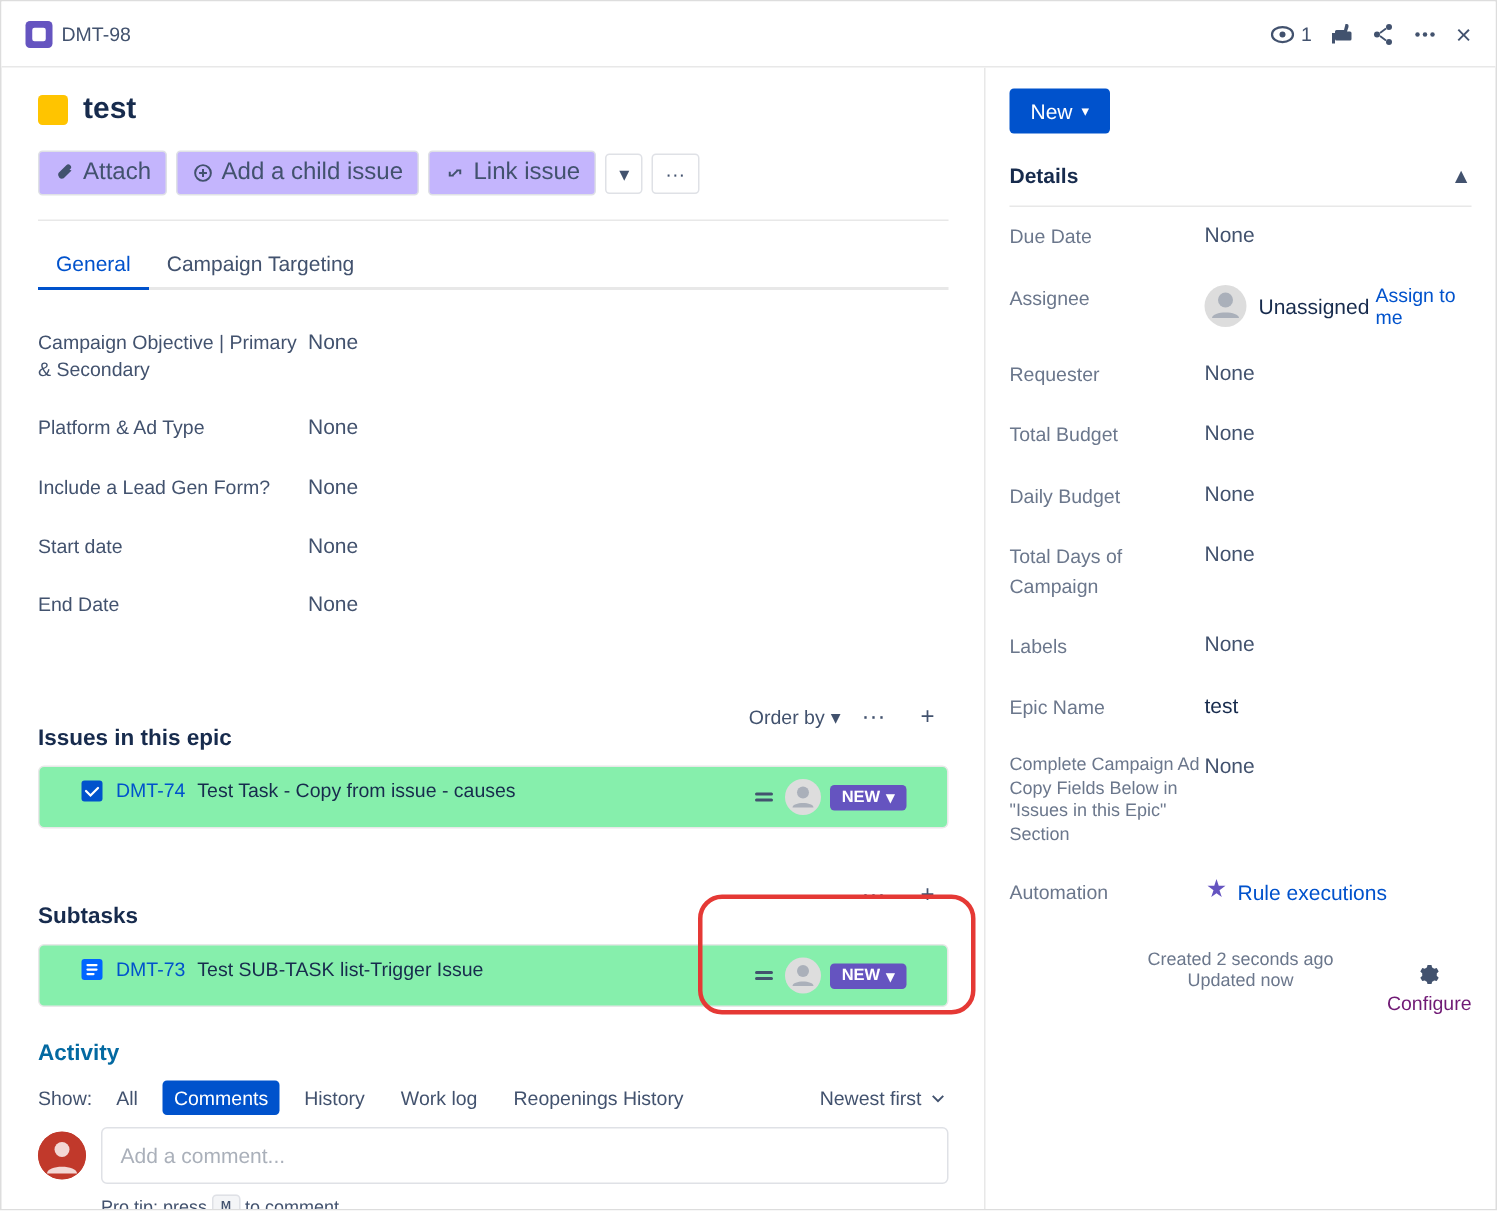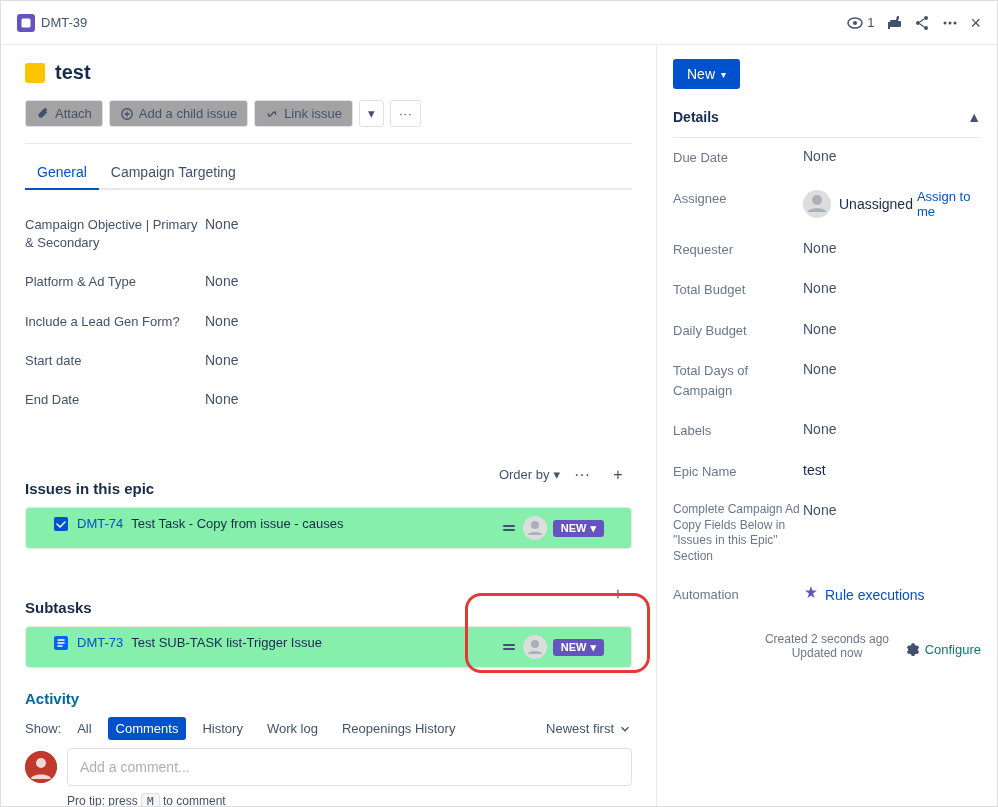--- a/index.html
+++ b/index.html
@@ -23,21 +23,21 @@
     
     .left-panel { flex: 1; overflow-y: auto; padding: 0 24px 24px 24px; border-right: 1px solid #e8e8e8; }
 
     
     .issue-title-area { padding: 16px 0 8px; display: flex; align-items: center; gap: 10px; }
     .issue-color-dot { width: 20px; height: 20px; background: #ffc400; border-radius: 3px; flex-shrink: 0; }
     .issue-title { font-size: 20px; font-weight: 600; color: #172b4d; }
 
     
     .toolbar { display: flex; align-items: center; gap: 6px; padding: 8px 0 16px; border-bottom: 1px solid #e8e8e8; }
-    .toolbar-btn { display: flex; align-items: center; gap: 5px; padding: 5px 10px; border: 1px solid #dfe1e6; border-radius: 3px; background: #a3a3a3; cursor: pointer; font-size: 13px; color: #42526e; }
+    .toolbar-btn { display: flex; align-items: center; gap: 5px; padding: 5px 10px; border: 1px solid #dfe1e6; border-radius: 3px; background: #c4b5fd; cursor: pointer; font-size: 16px; color: #42526e; }
     .toolbar-more { padding: 5px 8px; border: 1px solid #dfe1e6; border-radius: 3px; background: #fff; cursor: pointer; color: #42526e; }
     .toolbar-dropdown { padding: 5px 8px; border: 1px solid #dfe1e6; border-radius: 3px; background: #fff; cursor: pointer; color: #42526e; }
 
     
     .tabs { display: flex; gap: 0; border-bottom: 2px solid #e8e8e8; margin-top: 12px; }
     .tab { padding: 8px 12px; font-size: 14px; cursor: pointer; color: #42526e; border-bottom: 2px solid transparent; margin-bottom: -2px; }
     .tab.active { color: #0052cc; border-bottom-color: #0052cc; font-weight: 500; }
 
     
     .fields-section { padding: 16px 0; }
@@ -101,41 +101,41 @@
 
     .assignee-area { display: flex; flex-direction: row; gap: 4px; }
     .assignee-row { display: flex; align-items: center; gap: 8px; }
     .assignee-icon { width: 28px; height: 28px; border-radius: 50%; background: #ddd; display: flex; align-items: center; justify-content: center; }
     .assign-me-link { color: #0052cc; font-size: 13px; cursor: pointer; }
 
     .automation-row { display: flex; align-items: center; gap: 6px; }
     .automation-icon { color: #6554c0; }
 
     .footer-info { font-size: 12px; color: #6b778c; margin-top: 16px; text-align: center; }
-    .configure-btn { display: flex; align-items: center; gap: 5px; font-size: 13px; color: #0f766e; cursor: pointer; float: right; margin-top: -18px; }
+    .configure-btn { display: flex; align-items: center; gap: 5px; font-size: 13px; color: #701a75; cursor: pointer; float: right; margin-top: -18px; flex-direction: column; }
 
     
     .subtasks-relative { position: relative; }
 
     .activity-row { display: flex; align-items: center; gap: 8px; flex-wrap: wrap; }
   </style>
 </head>
 <body>
 
 <div class="app-container">
 
   <div class="header-bar">
     <div class="header-left">
       <div class="issue-badge">
         <div class="issue-badge-icon">
           <svg viewBox="0 0 16 16">
               <rect x="2" y="2" width="12" height="12" rx="2" fill="white"></rect>
             </svg>
         </div>
-        <span>DMT-39</span>
+        <span>DMT-98</span>
       </div>
     </div>
     <div class="header-right">
       <div class="header-icon">
         <svg width="16" height="16" viewBox="0 0 16 16" fill="none">
             <ellipse cx="8" cy="8" rx="7" ry="5" stroke="#42526e" stroke-width="1.5"></ellipse>
             <circle cx="8" cy="8" r="2" fill="#42526e"></circle>
           </svg>
         <span>1</span>
       </div>

